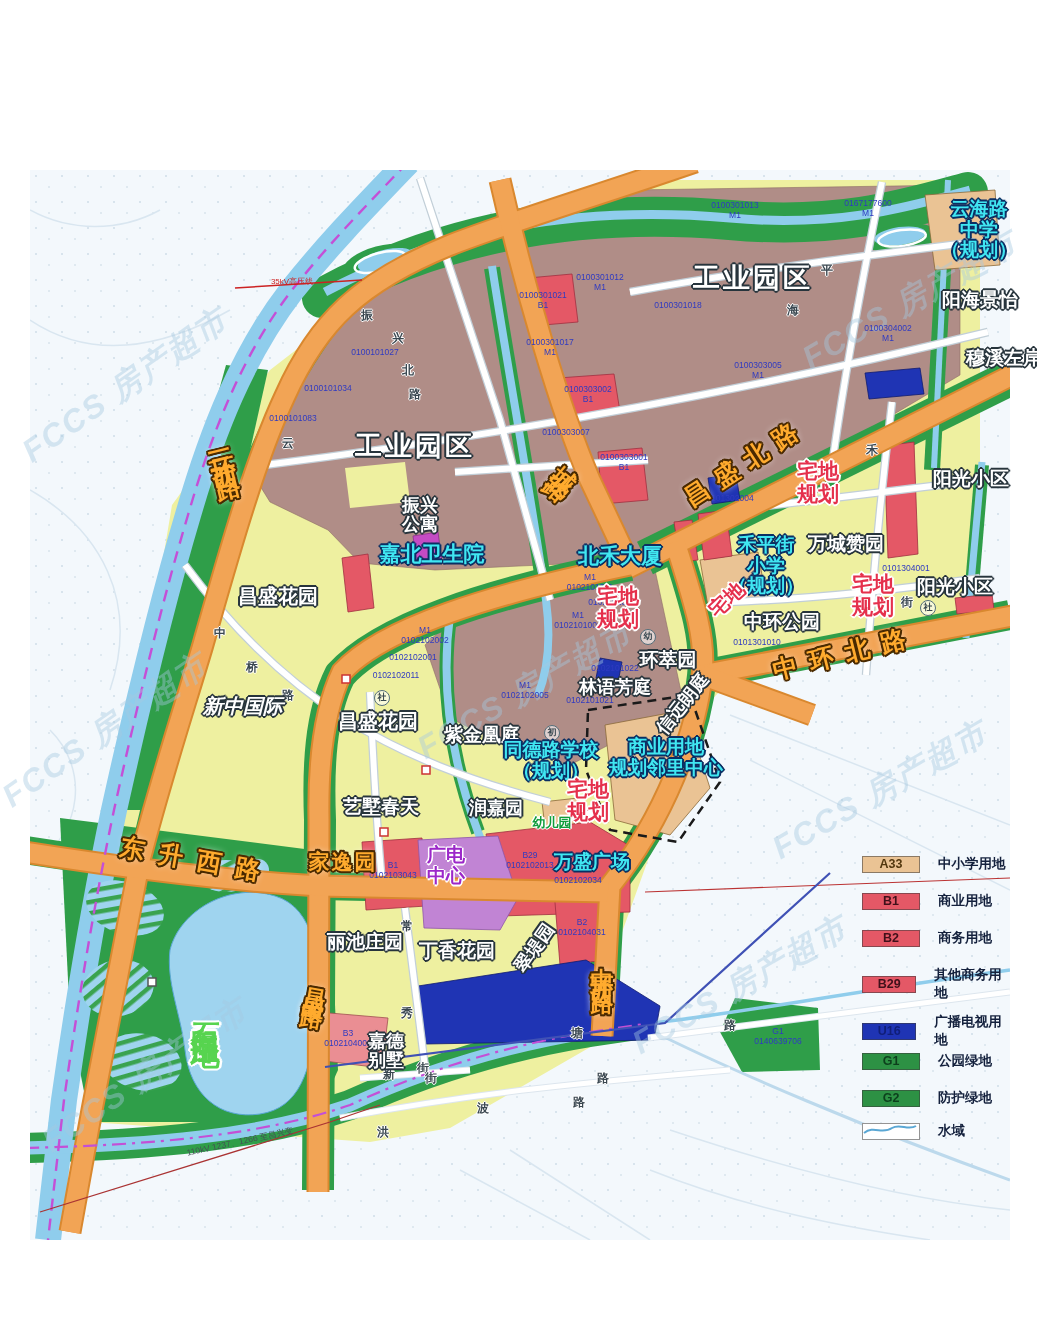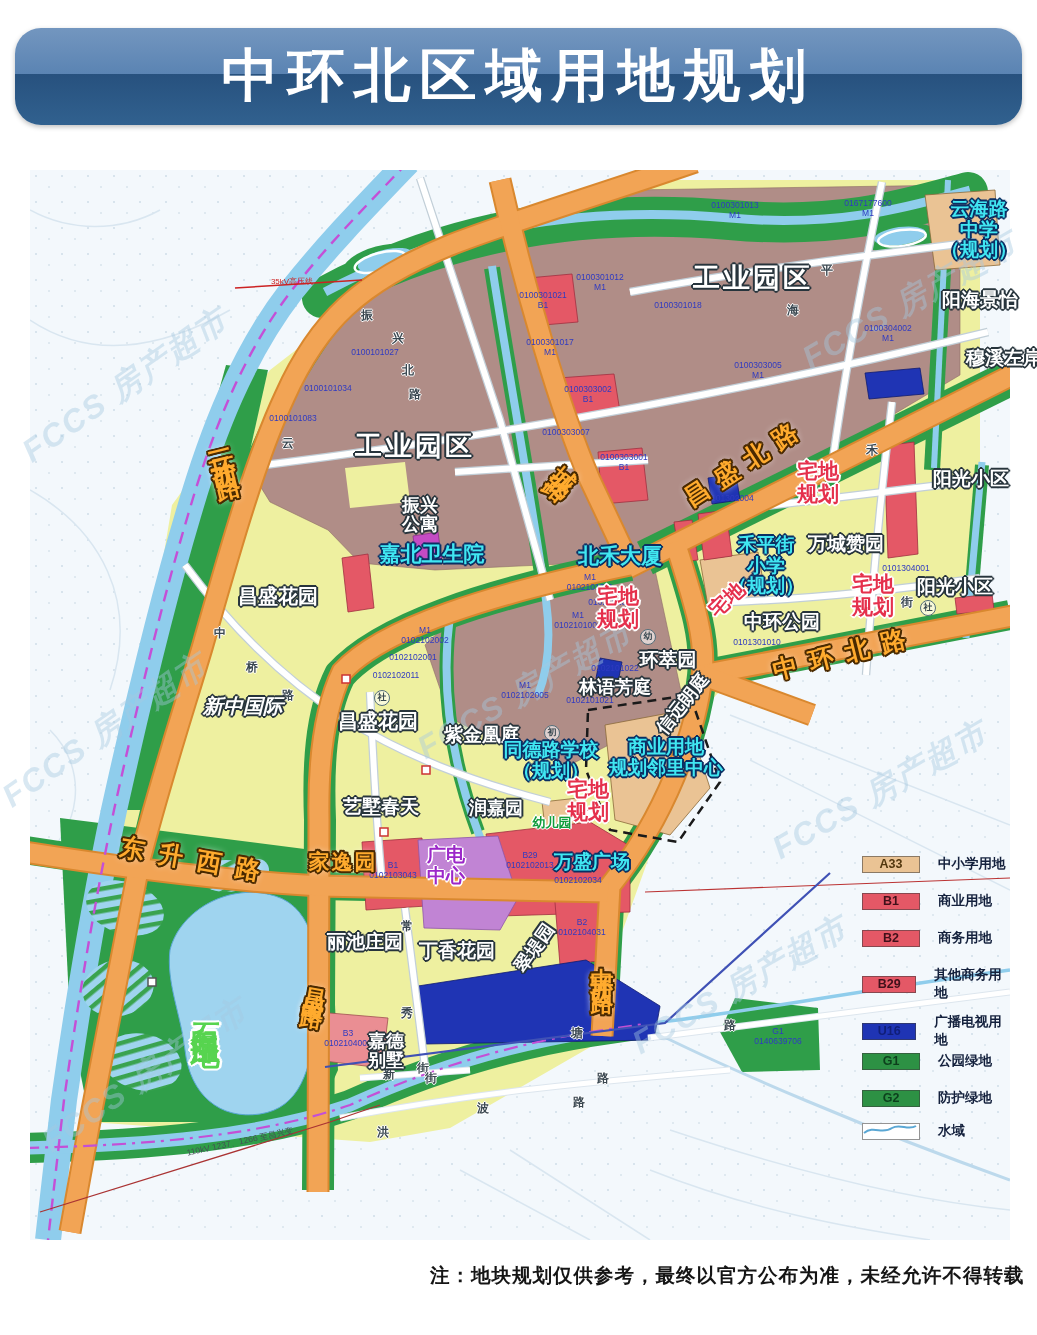--- a/index.html
+++ b/index.html
@@ -31,23 +31,20 @@
   .leg-row{position:absolute;display:flex;align-items:center;}
   .leg-box{width:58px;height:17px;display:flex;align-items:center;justify-content:center;
     font-size:12.5px;font-weight:bold;border:1px solid rgba(60,60,60,.55);box-sizing:border-box;}
   .leg-label{margin-left:18px;font-size:13.5px;font-weight:bold;color:#14213d;}
   #note{position:absolute;left:430px;top:1262px;font-size:19.5px;font-weight:bold;color:#151515;letter-spacing:1px;}
 </style>
 </head>
 <body>
 
 <div id="page">
-  <div id="banner">
-    <h1>中环北区域用地规划</h1>
-  </div>
 
   <div id="map">
     <svg width="980" height="1070" viewBox="0 0 980 1070">
       <defs>
         <pattern id="dots" width="26" height="26" patternUnits="userSpaceOnUse">
           <circle cx="6" cy="6" r="1" fill="#c9d8e4"></circle>
             <circle cx="19" cy="17" r="1" fill="#d4e0ea"></circle>
         </pattern>
         <pattern id="marsh" width="11" height="11" patternUnits="userSpaceOnUse" patternTransform="rotate(62)">
           <rect width="11" height="11" fill="#9fd4ef"></rect>
@@ -612,14 +609,13 @@
           <div class="leg-box" style="background: rgb(255, 255, 255);">
             <svg width="56" height="15" viewBox="0 0 56 15">
               <path d="M2,11 C12,3 20,13 30,6 C38,1 46,9 54,4" fill="none" stroke="#5aa7d4" stroke-width="2"></path>
             </svg>
           </div>
           <div class="leg-label">水域</div>
         </div>
       </div>
   </div>
 
-  <div id="note">注：地块规划仅供参考，最终以官方公布为准，未经允许不得转载</div>
 </div>
 
 </body></html>

